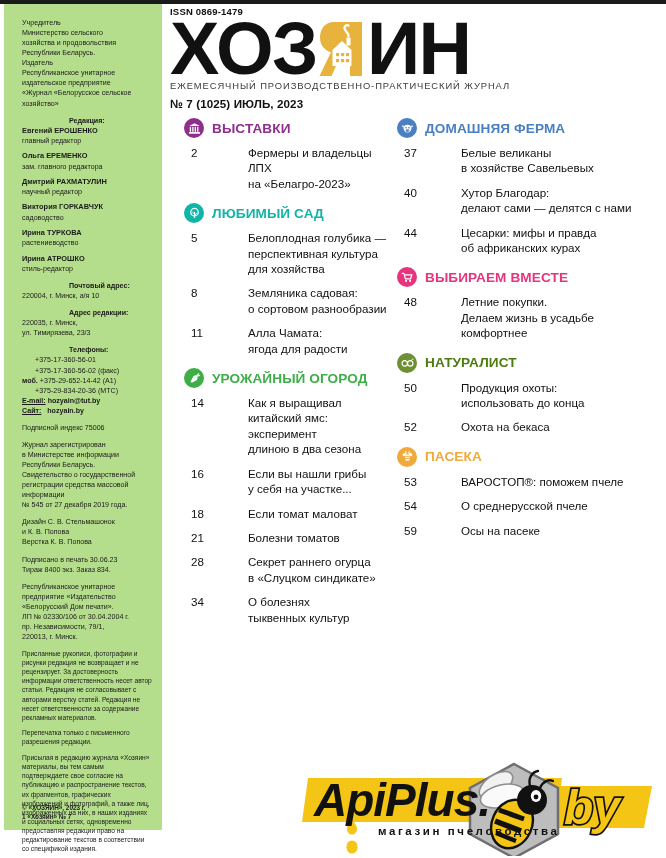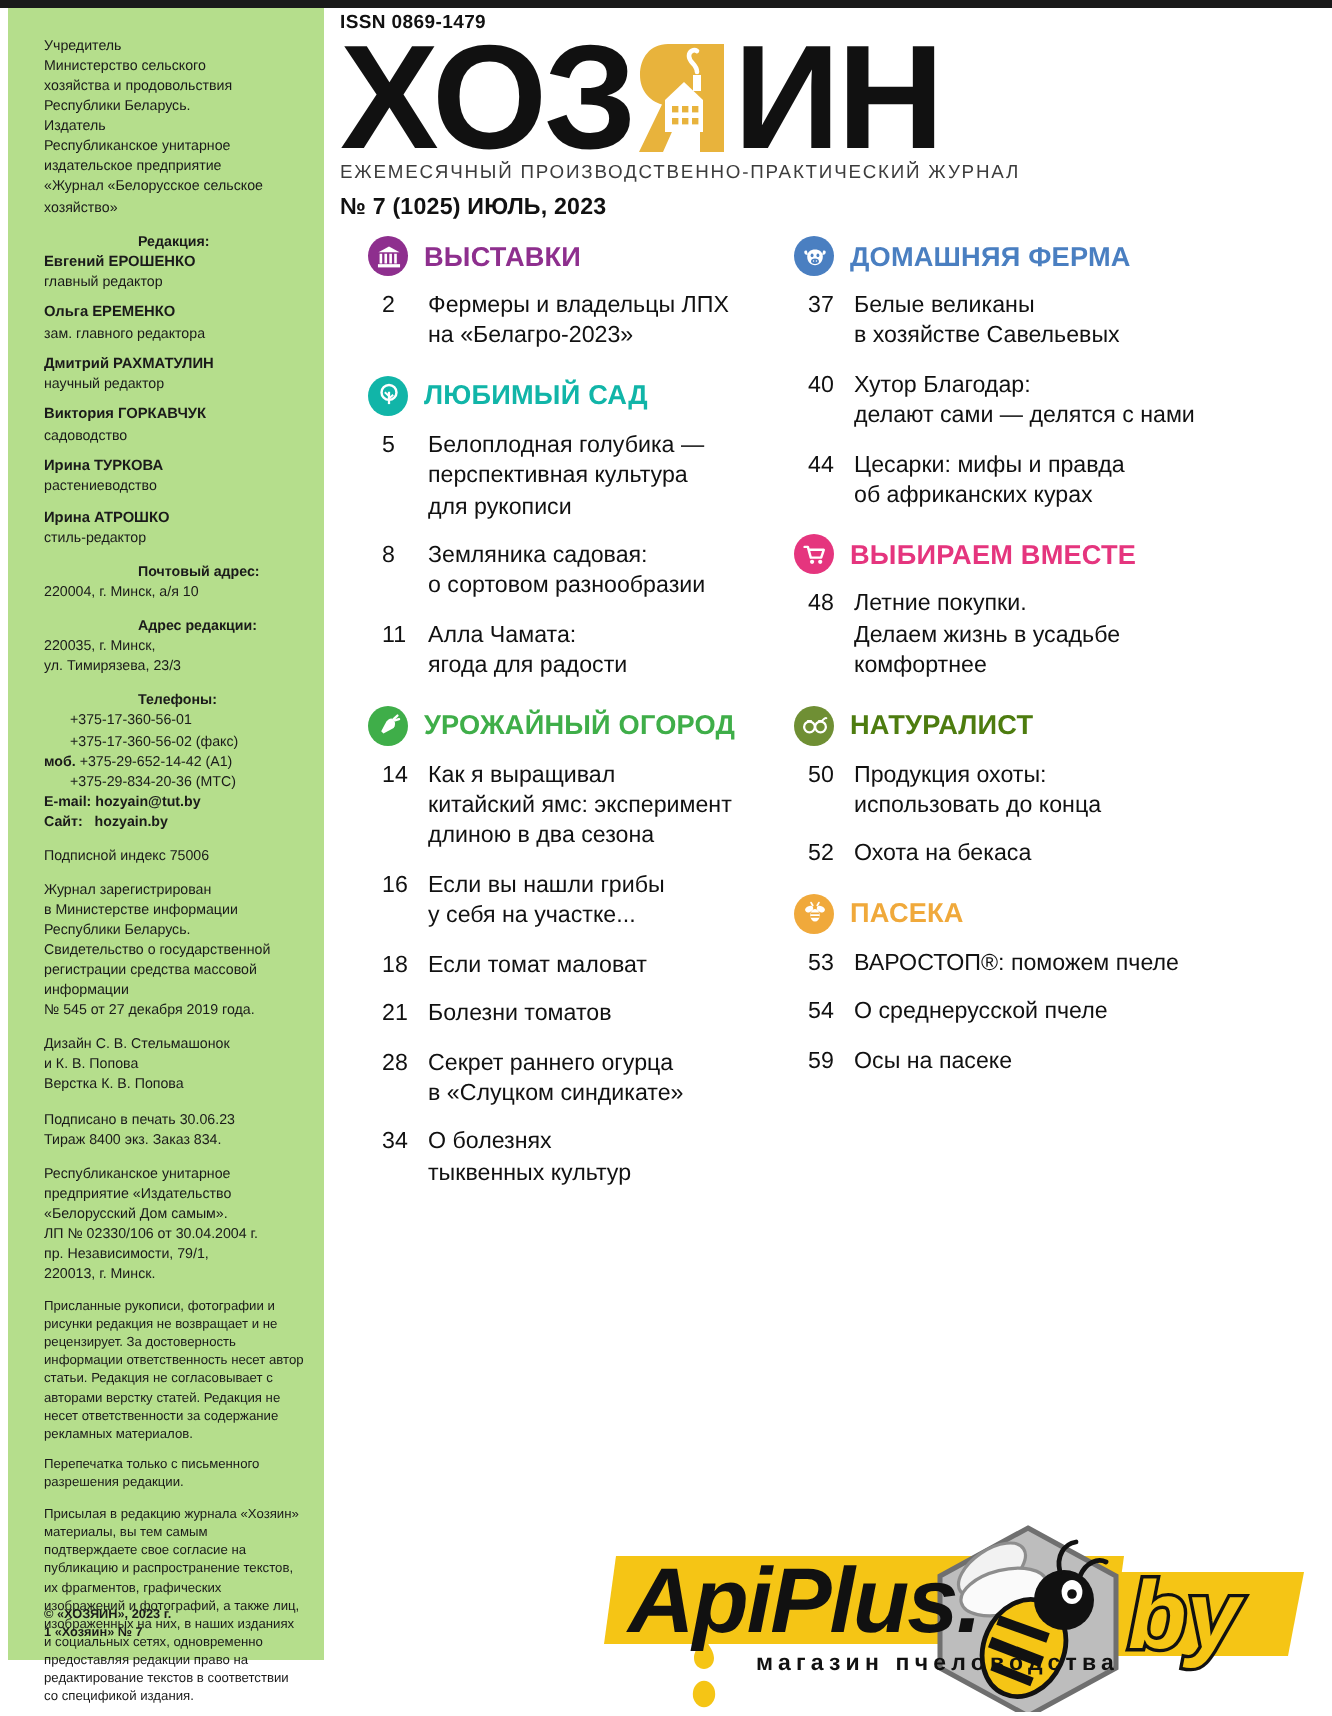--- a/index.html
+++ b/index.html
@@ -51,21 +51,21 @@
   .imp-role { display: block; }
   .imp-staff { margin-bottom: 5px; }
   .imp-para {
     font-size: 6.6px;
     line-height: 1.38;
     text-align: left;
     margin-bottom: 4px;
   }
   .imp-indent { padding-left: 13px; display: block; }
   .imp-kv { display: block; }
-  .imp-kv .k { font-weight: bold; }
+  .imp-kv .k { font-weight: bold; text-decoration: underline; }
   .imprint-footer {
     position: absolute;
     left: 18px;
     bottom: 8px;
     font-size: 6.4px;
     line-height: 1.5;
   }
   .imprint-footer span { display: block; font-weight: bold; }
 
   
@@ -169,21 +169,21 @@
     color: #111;
     padding-left: 7px;
     box-sizing: border-box;
     line-height: 1.33;
   }
   .entry-title {
     font-size: 11.6px;
     color: #111;
     line-height: 1.33;
   }
-  .entry-title .ln { display: block; }
+  .entry-title .ln { display: block; margin-left: 34px; }
 
   
   .apiplus {
     position: absolute;
     left: 300px;
     top: 752px;
     width: 360px;
     height: 104px;
   }
   .apiplus svg { display: block; }
@@ -279,21 +279,21 @@
     </div>
 
     <div class="imp-block">
       <span class="imp-line">Подписано в печать 30.06.23</span>
       <span class="imp-line">Тираж 8400 экз. Заказ 834.</span>
     </div>
 
     <div class="imp-block">
       <span class="imp-line">Республиканское унитарное</span>
       <span class="imp-line">предприятие «Издательство</span>
-      <span class="imp-line">«Белорусский Дом самым».</span>
+      <span class="imp-line">«Белорусский Дом печати».</span>
       <span class="imp-line">ЛП № 02330/106 от 30.04.2004 г.</span>
       <span class="imp-line">пр. Независимости, 79/1,</span>
       <span class="imp-line">220013, г. Минск.</span>
     </div>
 
     <p class="imp-para">Присланные рукописи, фотографии и рисунки редакция не возвращает и не рецензирует. За достоверность информации ответственность несет автор статьи. Редакция не согласовывает с авторами верстку статей. Редакция не несет ответственности за содержание рекламных материалов.</p>
     <p class="imp-para">Перепечатка только с письменного разрешения редакции.</p>
     <p class="imp-para">Присылая в редакцию журнала «Хозяин» материалы, вы тем самым подтверждаете свое согласие на публикацию и распространение текстов, их фрагментов, графических изображений и фотографий, а также лиц, изображенных на них, в наших изданиях и социальных сетях, одновременно предоставляя редакции право на редактирование текстов в соответствии со спецификой издания.</p>
 
     <div class="imprint-footer">
@@ -368,21 +368,21 @@
             <path d="M8 8.6 L5.4 6.3 M8 10.2 L10.6 7.9" stroke="#fff" stroke-width="1.2" fill="none"></path>
           </svg>
         </span>
         <span class="sec-title" style="color:#11b5a8">ЛЮБИМЫЙ САД</span>
       </div>
       <div class="entry">
         <span class="entry-page">5</span>
         <span class="entry-title">
           <span class="ln">Белоплодная голубика —</span>
           <span class="ln">перспективная культура</span>
-          <span class="ln">для рукописи</span>
+          <span class="ln">для хозяйства</span>
         </span>
       </div>
       <div class="entry">
         <span class="entry-page">8</span>
         <span class="entry-title">
           <span class="ln">Земляника садовая:</span>
           <span class="ln">о сортовом разнообразии</span>
         </span>
       </div>
       <div class="entry">

